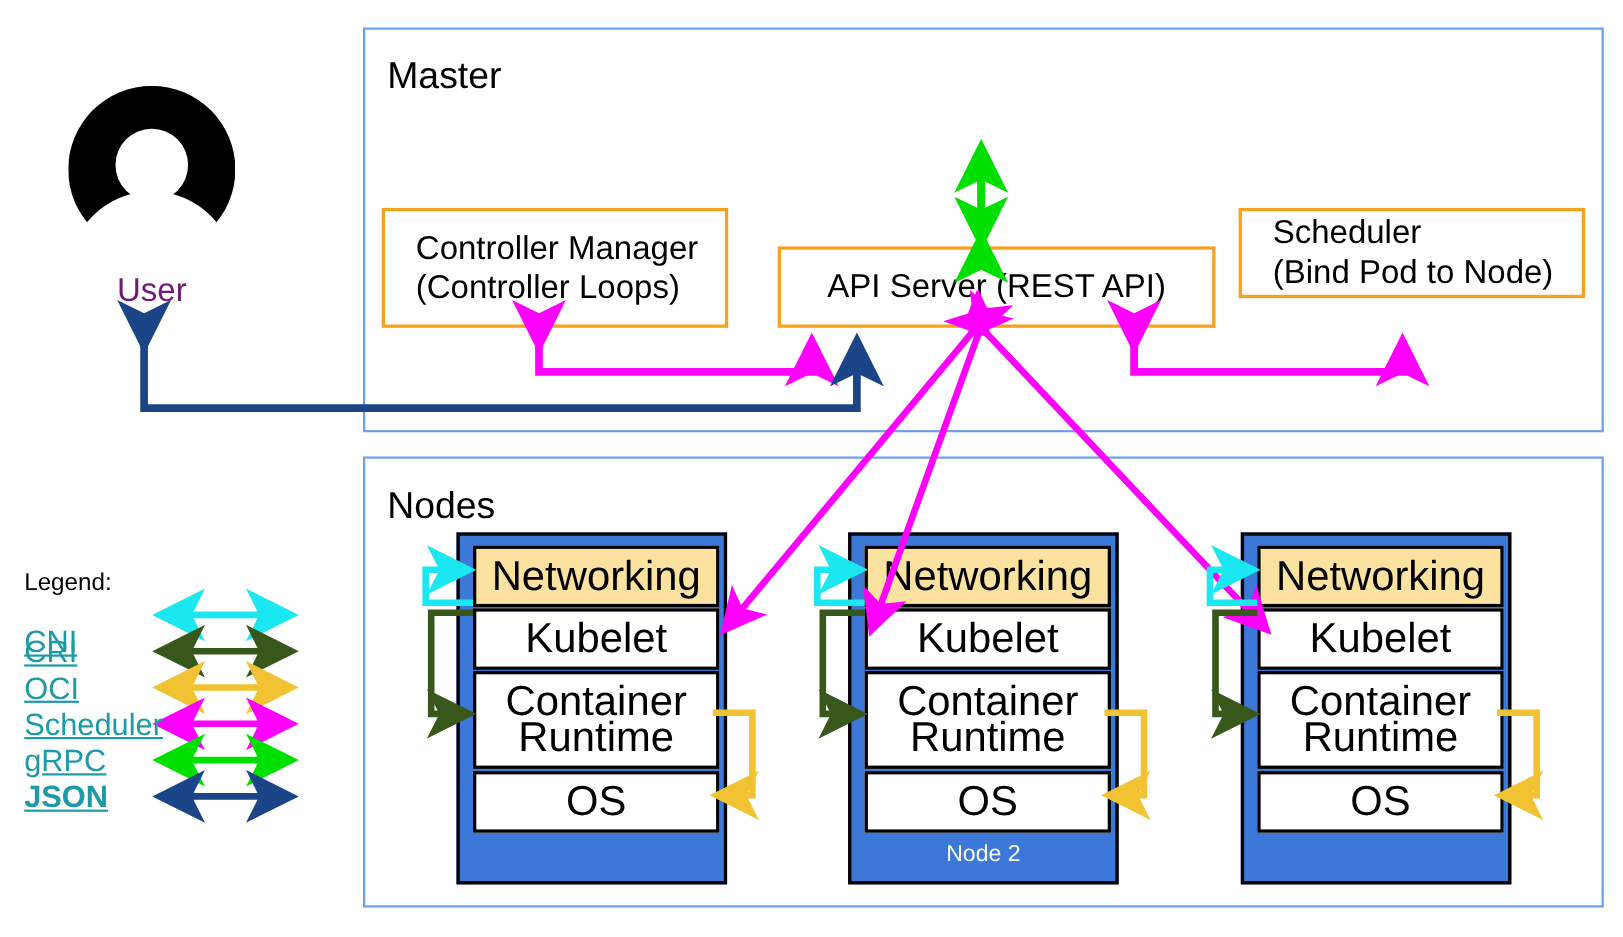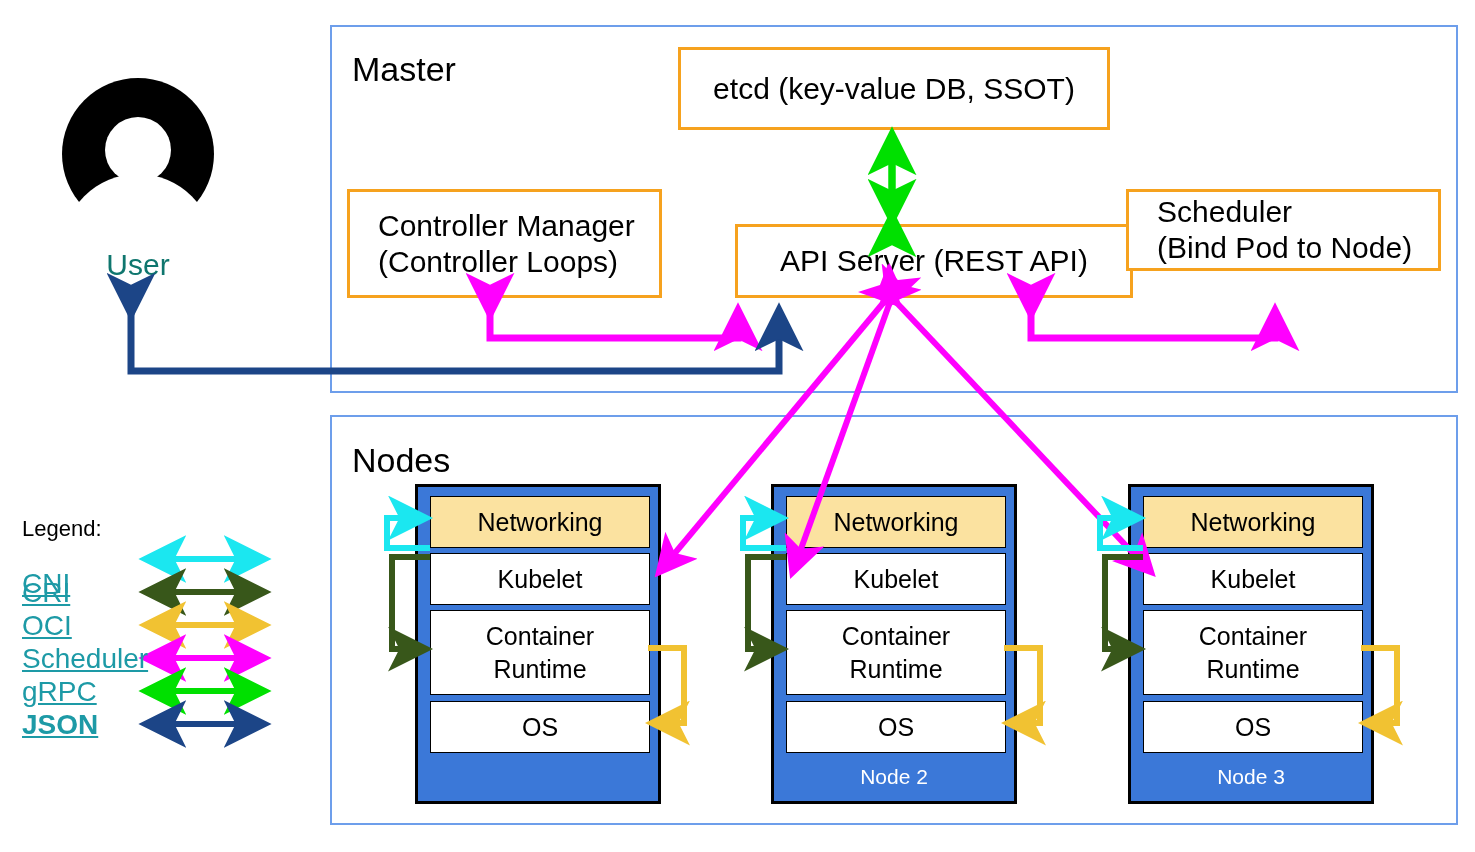--- a/index.html
+++ b/index.html
@@ -16,29 +16,29 @@
   
   .mbox{border:3px solid #F6A21E;background:#ffffff;display:flex;
         align-items:center;justify-content:flex-start;}
   .mbox .txt{font-size:30px;line-height:36px;padding-left:28px;white-space:pre-line;color:#000;}
   .mbox.center .txt{width:100%;text-align:center;padding-left:0;}
 
   
   .nodebox{background:#3B78D8;border:3px solid #000000;}
   .nodelabel{position:absolute;left:0;right:0;text-align:center;color:#ffffff;
              font-size:21px;line-height:21px;}
-  .layerbox{position:absolute;border:1px solid #000000;background:#ffffff;
+  .layerbox{position:absolute;border:3px solid #000000;background:#ffffff;
             display:flex;align-items:center;justify-content:center;
-            font-size:25px;line-height:33px;text-align:center;color:#000;}
+            font-size:38px;line-height:33px;text-align:center;color:#000;}
   .layerbox.net{background:#FBE2A0;}
   .layerbox .twoline{white-space:pre-line;}
 
   
   .user-avatar{position:absolute;}
-  .user-label{position:absolute;font-size:30px;line-height:30px;text-align:center;color:#0f766e;}
+  .user-label{position:absolute;font-size:30px;line-height:30px;text-align:center;color:#701a75;}
 
   
   .legend-title{position:absolute;font-size:22px;line-height:27px;color:#000;}
   .legend-item{position:absolute;font-size:28px;line-height:28px;color:#1d9aa6;
                text-decoration:underline;cursor:pointer;white-space:nowrap;}
 </style>
 </head>
 <body>
 
 <div id="stage">
@@ -56,30 +56,27 @@
           <rect x="0" y="0" width="152" height="152" fill="#fff"></rect>
           <circle cx="76" cy="72" r="33" fill="#000"></circle>
           <circle cx="76" cy="172" r="76" fill="#000"></circle>
         </mask>
       </defs>
       <circle cx="76" cy="76" r="76" fill="#000000" mask="url(#umask)"></circle>
     </svg>
   </div>
   <div class="abs user-label" style="left:66px;top:250px;width:144px;">User</div>
 
-  <div class="abs mbox center" style="left:678px;top:47px;width:432px;height:83px;">
-    <span class="txt">etcd (key-value DB, SSOT)</span>
-  </div>
 
   <div class="abs mbox" style="left:347px;top:189px;width:315px;height:109px;">
     <span class="txt">Controller Manager
 (Controller Loops)</span>
   </div>
 
-  <div class="abs mbox center" style="left:707px;top:224px;width:398px;height:74px;margin-left:28px;">
+  <div class="abs mbox center" style="left:707px;top:224px;width:398px;height:74px;">
     <span class="txt">API Server (REST API)</span>
   </div>
 
   <div class="abs mbox" style="left:1126px;top:189px;width:315px;height:82px;">
     <span class="txt">Scheduler
 (Bind Pod to Node)</span>
   </div>
 
   <div class="abs nodebox" style="left:415px;top:484px;width:246px;height:320px;">
     <div class="layerbox net" style="left:12px;top:9px;width:218px;height:50px;">
@@ -121,21 +118,20 @@
     <div class="layerbox" style="left:12px;top:66px;width:218px;height:50px;">
       <span>Kubelet</span>
     </div>
     <div class="layerbox" style="left:12px;top:123px;width:218px;height:83px;">
       <span class="twoline">Container
 Runtime</span>
     </div>
     <div class="layerbox" style="left:12px;top:214px;width:218px;height:50px;">
       <span>OS</span>
     </div>
-    <div class="nodelabel" style="top:279px;">Node 3</div>
   </div>
 
   <svg class="layer" viewBox="0 0 1475 852">
     <defs>
 
       <marker id="m-mag" markerWidth="7" markerHeight="7" refX="5.6" refY="3.5" orient="auto">
         <path d="M0,0 L7,3.5 L0,7 L1.7,3.5 z" fill="#FF00FF"></path>
       </marker>
       <marker id="m-mag-s" markerWidth="7" markerHeight="7" refX="5.6" refY="3.5" orient="auto">
         <path d="M0,0 L7,3.5 L0,7 L1.7,3.5 z" fill="#FF00FF"></path>

